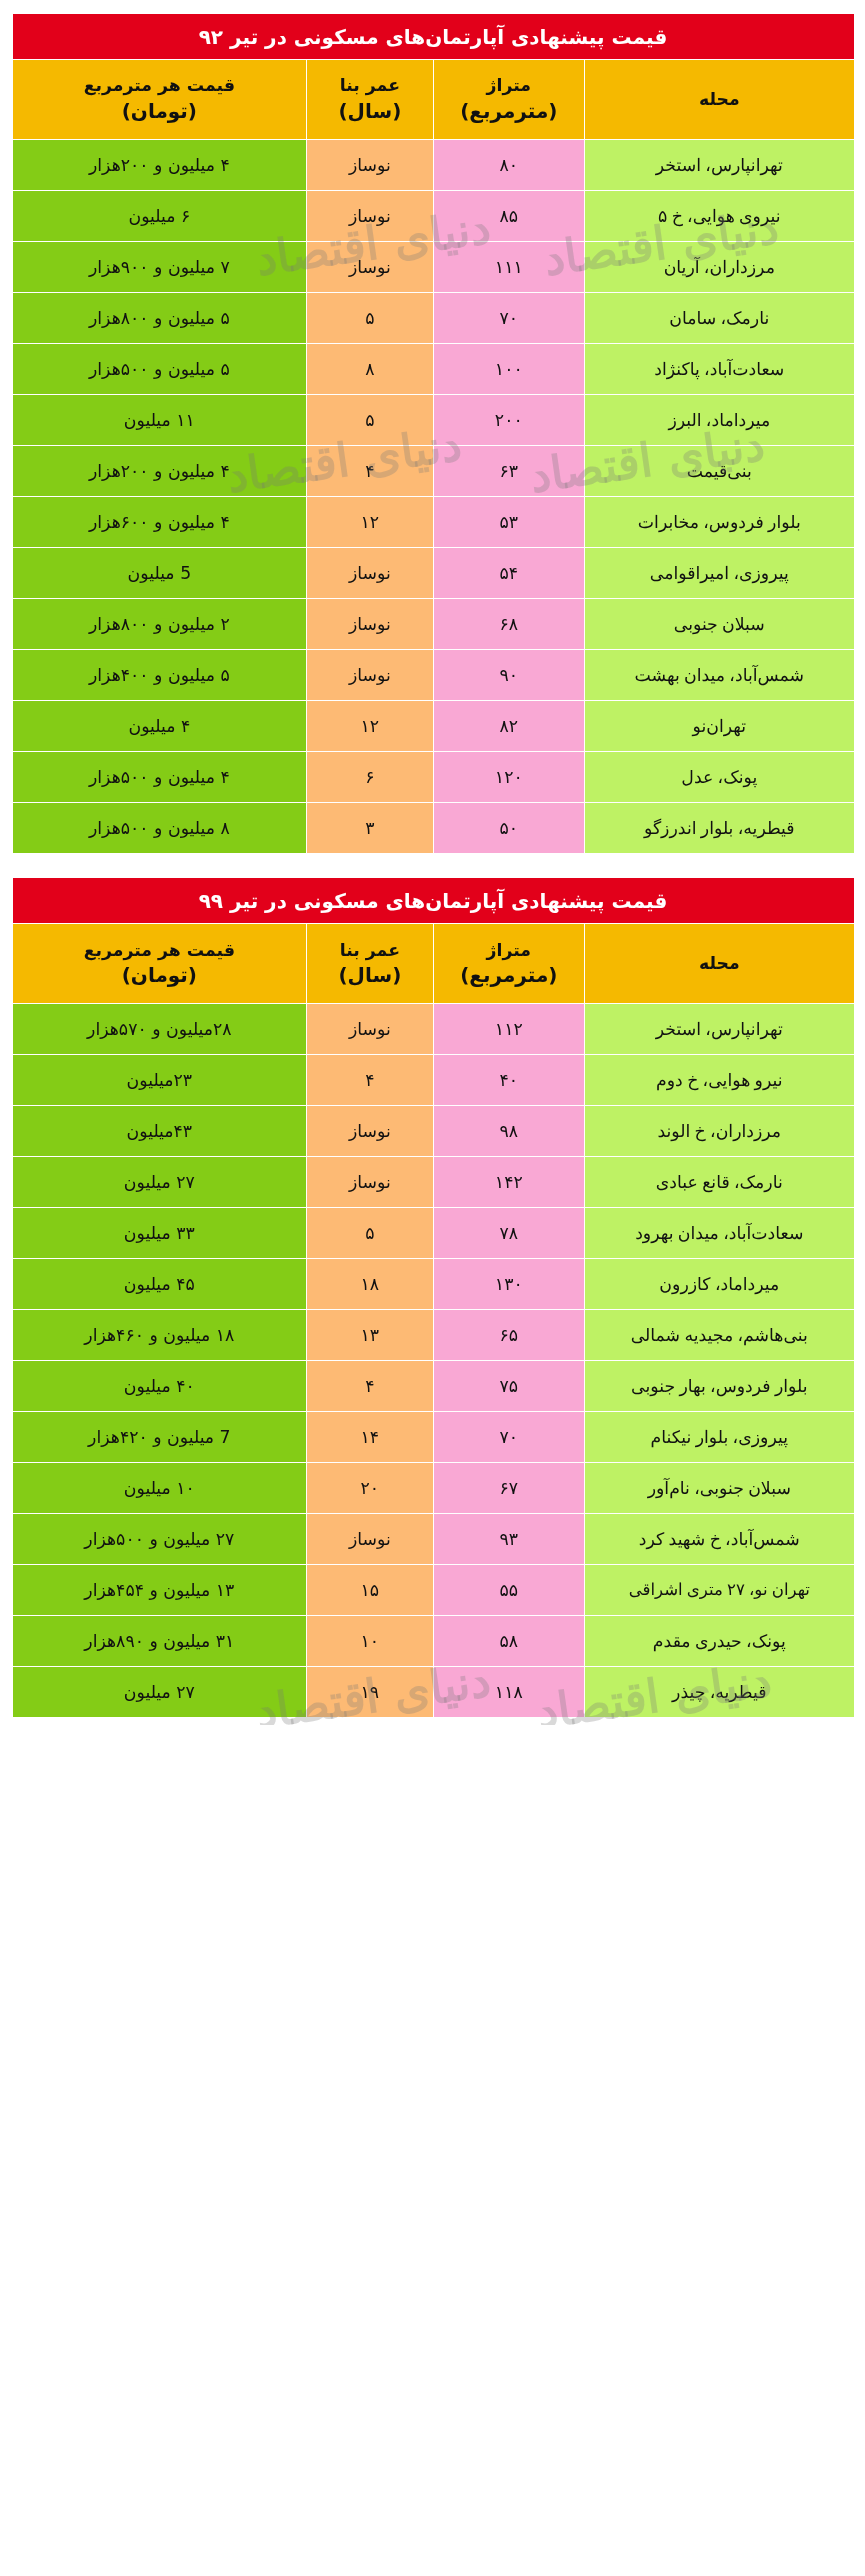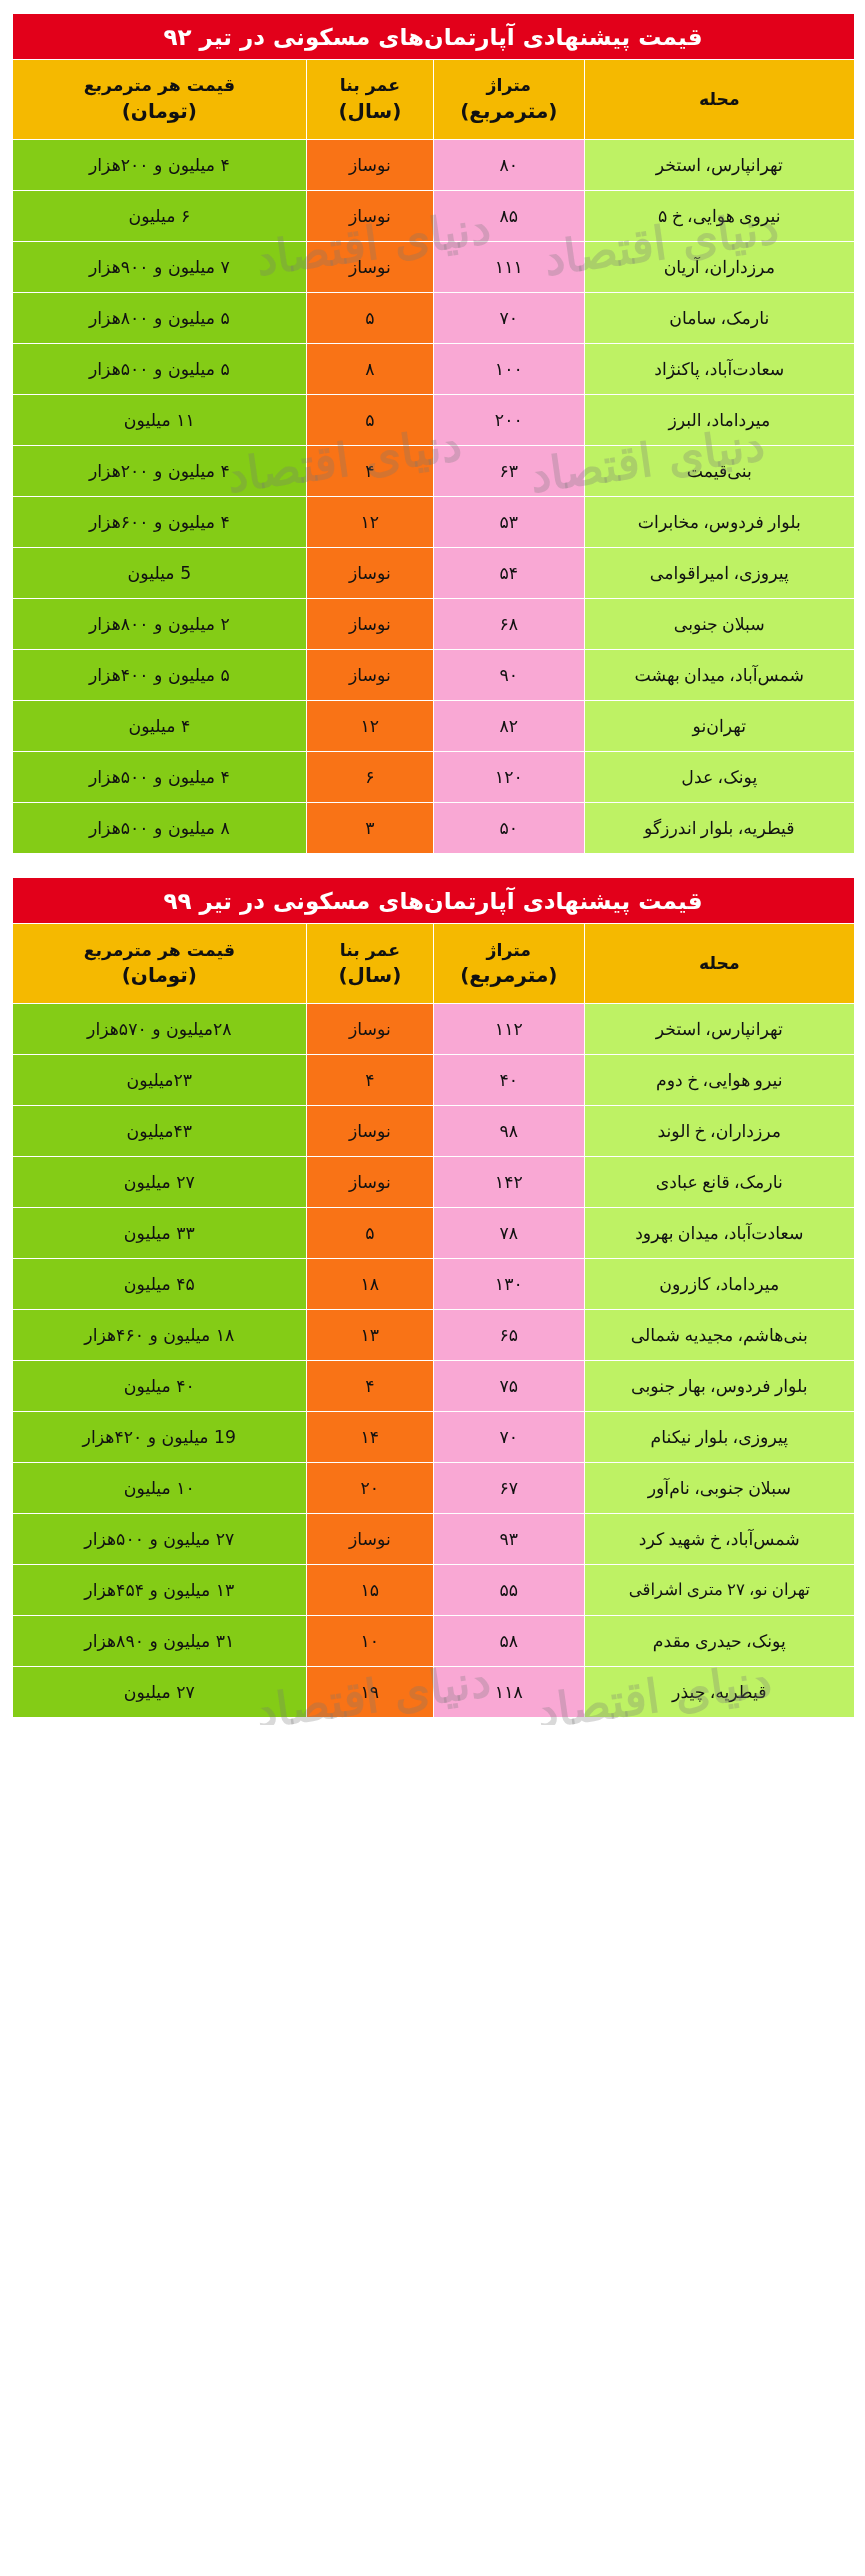--- a/index.html
+++ b/index.html
@@ -38,21 +38,21 @@
   table.price-table td,
   table.price-table th {
     border: 1.4px solid #ffffff;
     text-align: center;
     vertical-align: middle;
     padding: 0;
   }
   .title-cell {
     background: #e2001a;
     color: #ffffff;
-    font-size: 23px;
+    font-size: 20px;
     font-weight: bold;
     height: 45px;
     letter-spacing: 0px;
   }
   .head-cell {
     background: #f5b900;
     color: #111111;
     font-size: 17.3px;
     font-weight: bold;
     height: 79px;
@@ -69,21 +69,21 @@
     color: #111111;
   }
   .cell.hood {
     background: #bef264;
     font-family: Liberation Serif, serif;
   }
   .cell.area {
     background: #f9a8d4;
   }
   .cell.age {
-    background: #f97316;
+    background: #fdba74;
   }
   .cell.price {
     background: #84cc16;
   }
   .cell.two-line {
     line-height: 1.3;
     font-size: 16.6px;
   }
   .watermark {
     position: absolute;
@@ -311,21 +311,21 @@
         <tr>
           <td class="cell hood">بلوار فردوس، بهار جنوبی</td>
           <td class="cell area">۷۵</td>
           <td class="cell age">۴</td>
           <td class="cell price">۴۰ میلیون</td>
         </tr>
         <tr>
           <td class="cell hood">پیروزی، بلوار نیکنام</td>
           <td class="cell area">۷۰</td>
           <td class="cell age">۱۴</td>
-          <td class="cell price">19 میلیون و ۴۲۰هزار</td>
+          <td class="cell price">7 میلیون و ۴۲۰هزار</td>
         </tr>
         <tr>
           <td class="cell hood">سبلان جنوبی، نام‌آور</td>
           <td class="cell area">۶۷</td>
           <td class="cell age">۲۰</td>
           <td class="cell price">۱۰ میلیون</td>
         </tr>
         <tr>
           <td class="cell hood">شمس‌آباد، خ شهید کرد</td>
           <td class="cell area">۹۳</td>

